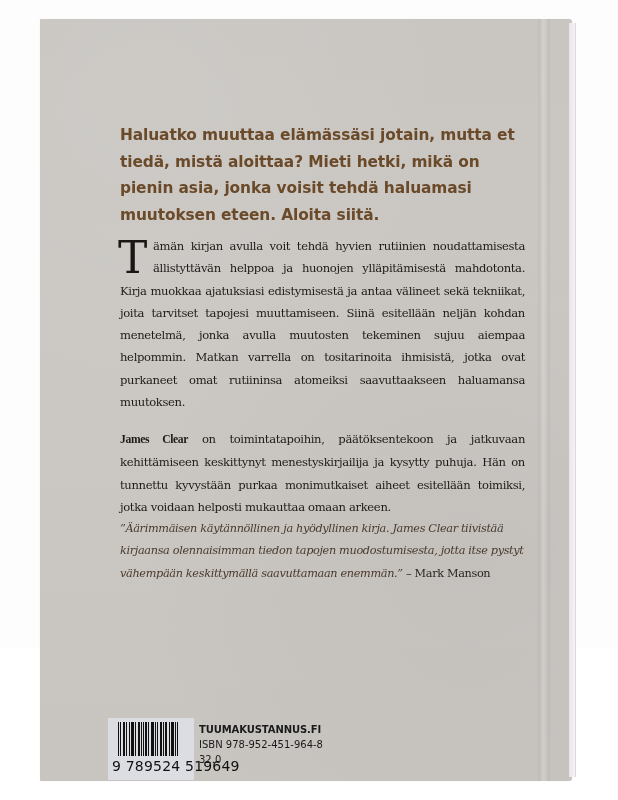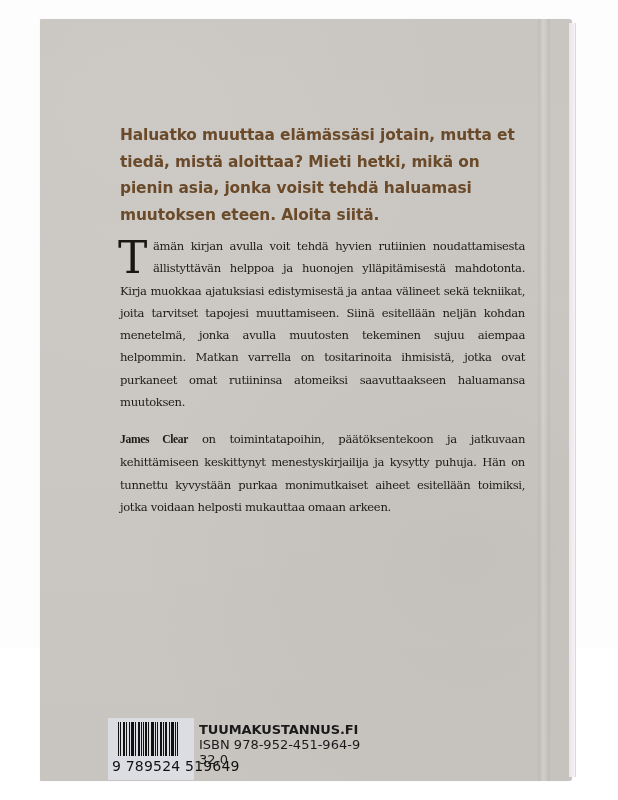--- a/index.html
+++ b/index.html
@@ -68,21 +68,21 @@
   }
   .bars span { display: block; background: #111; height: 100%; }
   .bars i { display: block; height: 100%; }
   .barcode-num {
     position: absolute; left: 4px; top: 40px; width: 82px;
     font-family: "DejaVu Sans", sans-serif; font-size: 14px; color: #111;
     letter-spacing: 0.2px; white-space: nowrap;
   }
   .publisher {
     position: absolute; left: 159px; top: 703px;
-    font-family: "DejaVu Sans", sans-serif; font-size: 13px; line-height: 15px;
+    font-family: "DejaVu Sans", sans-serif; font-size: 10px; line-height: 15px;
     color: #1a1a1a;
   }
   .publisher .site { font-weight: bold; letter-spacing: -0.1px; }
 </style>
 </head>
 <body>
 
 <div class="stage">
   <div class="cover">
     <div class="hinge"></div>
@@ -92,20 +92,23 @@
 
     <div class="body-text p1">
       <span class="dropcap">T</span><span>ämän kirjan avulla voit tehdä hyvien rutiinien noudattamisesta ällistyttävän helppoa ja huonojen ylläpitämisestä mahdotonta. Kirja muokkaa ajatuksiasi edistymisestä ja antaa välineet sekä tekniikat, joita tarvitset tapojesi muuttamiseen. Siinä esitellään neljän kohdan menetelmä, jonka avulla muutosten tekeminen sujuu aiempaa helpommin. Matkan varrella on tositarinoita ihmisistä, jotka ovat purkaneet omat rutiininsa atomeiksi saavuttaakseen haluamansa muutoksen.</span>
     </div>
 
 
     <div class="body-text p3" style="top:409px;">
       <b>James Clear</b><span> on toimintatapoihin, päätöksentekoon ja jatkuvaan kehittämiseen keskittynyt menestyskirjailija ja kysytty puhuja. Hän on tunnettu kyvystään purkaa monimutkaiset aiheet esitellään toimiksi, jotka voidaan helposti mukauttaa omaan arkeen.</span>
     </div>
 
+    <div class="quote">
+      <span>”Äärimmäisen käytännöllinen ja hyödyllinen kirja. James Clear tiivistää kirjaansa olennaisimman tiedon tapojen muodostumisesta, jotta itse pystyt vähempään keskittymällä saavuttamaan enemmän.”</span><span class="attr"> – Mark Manson</span>
+    </div>
 
     <div class="barcode-box">
       <div class="bars">
         <span style="width:1px"></span>
           <i style="width:1px"></i>
           <span style="width:1px"></span>
           <i style="width:2px"></i>
         <span style="width:2px"></span>
           <i style="width:1px"></i>
           <span style="width:1px"></span>
@@ -144,17 +147,17 @@
           <i style="width:1px"></i>
         <span style="width:1px"></span>
           <i style="width:1px"></i>
           <span style="width:1px"></span>
       </div>
       <div class="barcode-num">9 789524 519649</div>
     </div>
 
     <div class="publisher">
       <div class="site">TUUMAKUSTANNUS.FI</div>
-      <div>ISBN 978-952-451-964-9</div>
+      <div>ISBN 978-952-451-964-8</div>
       <div>32.0</div>
     </div>
   </div>
 </div>
 
 </body></html>

